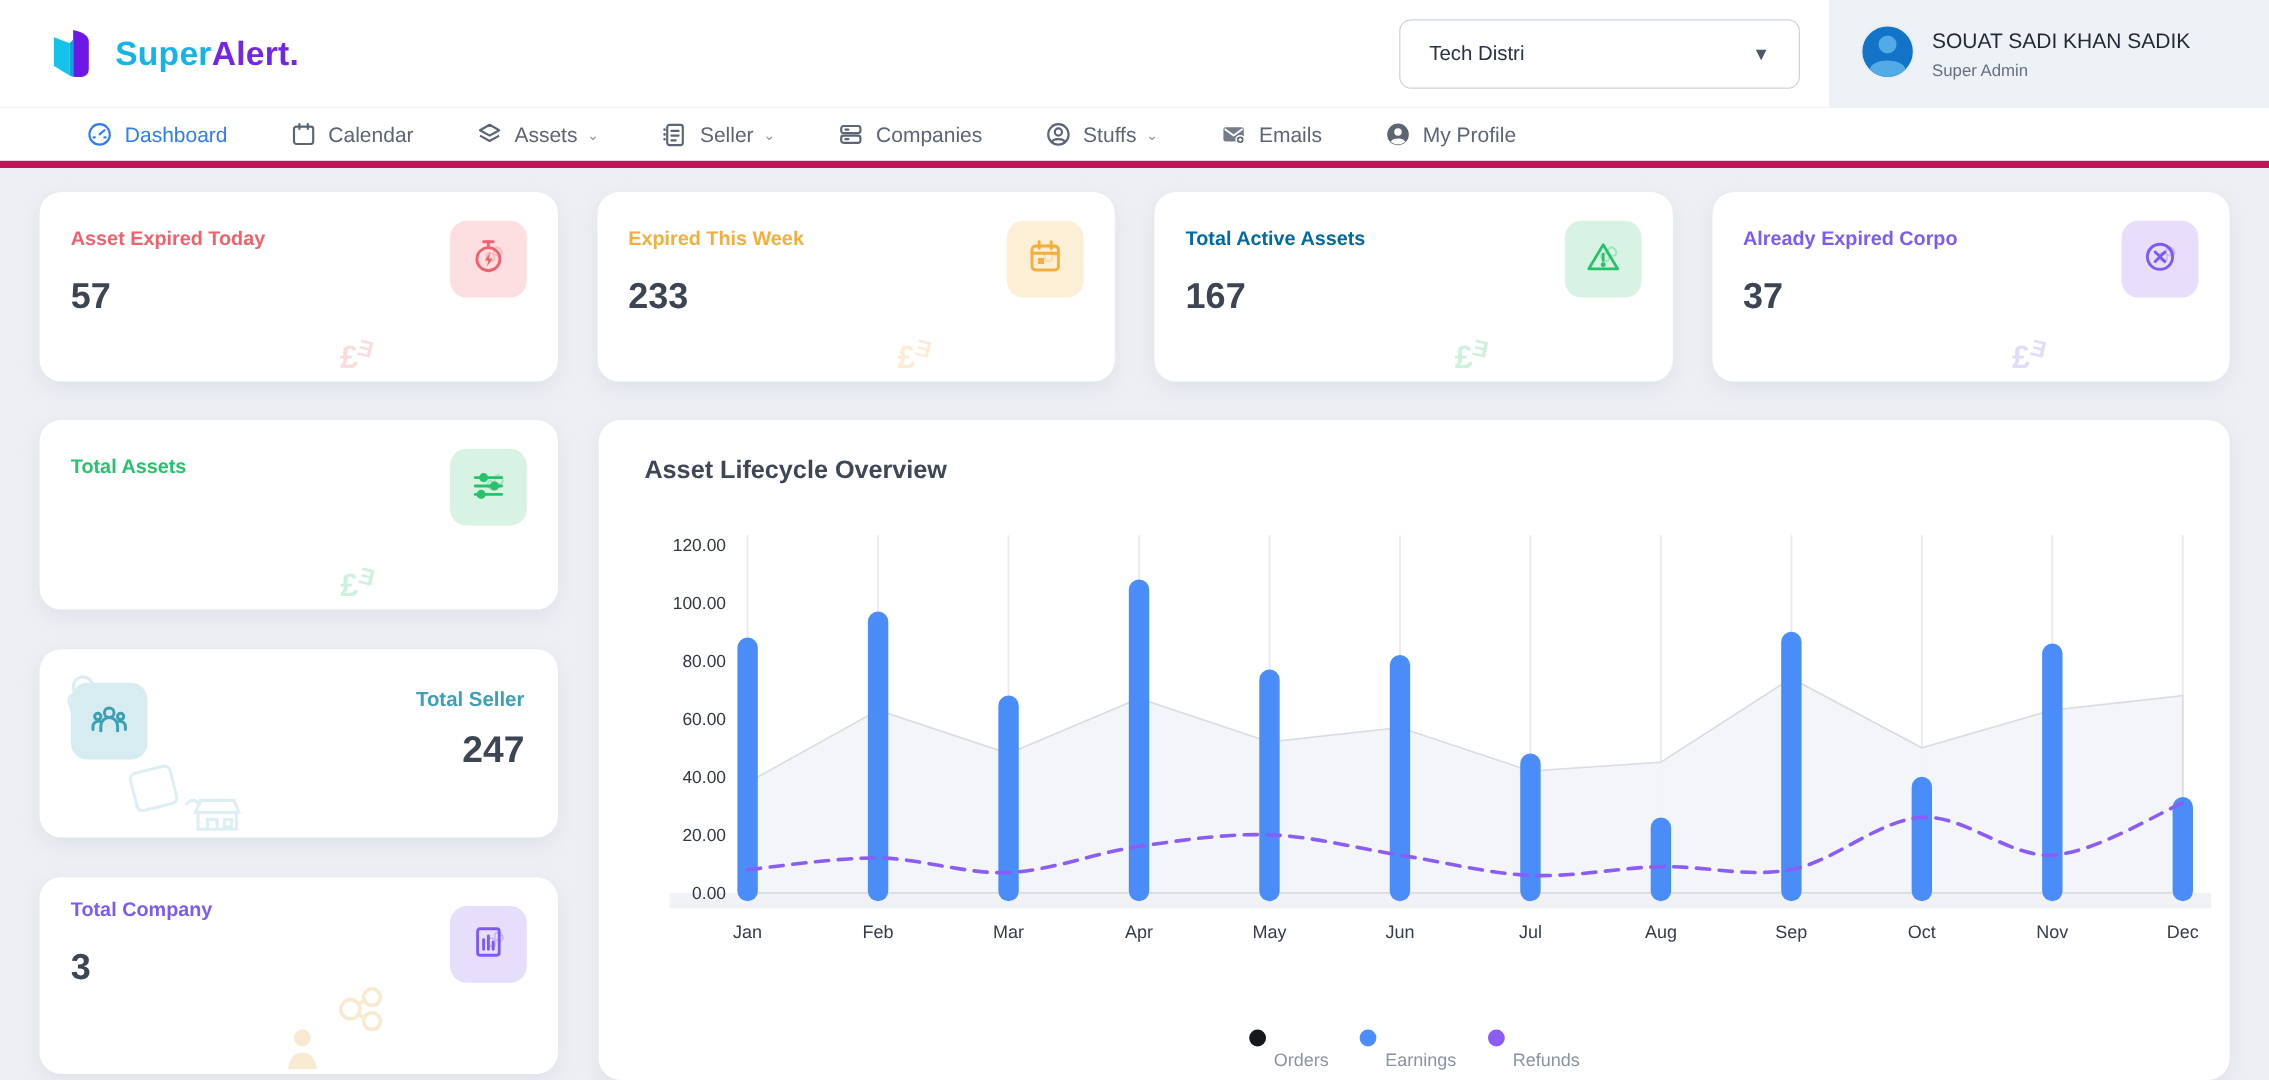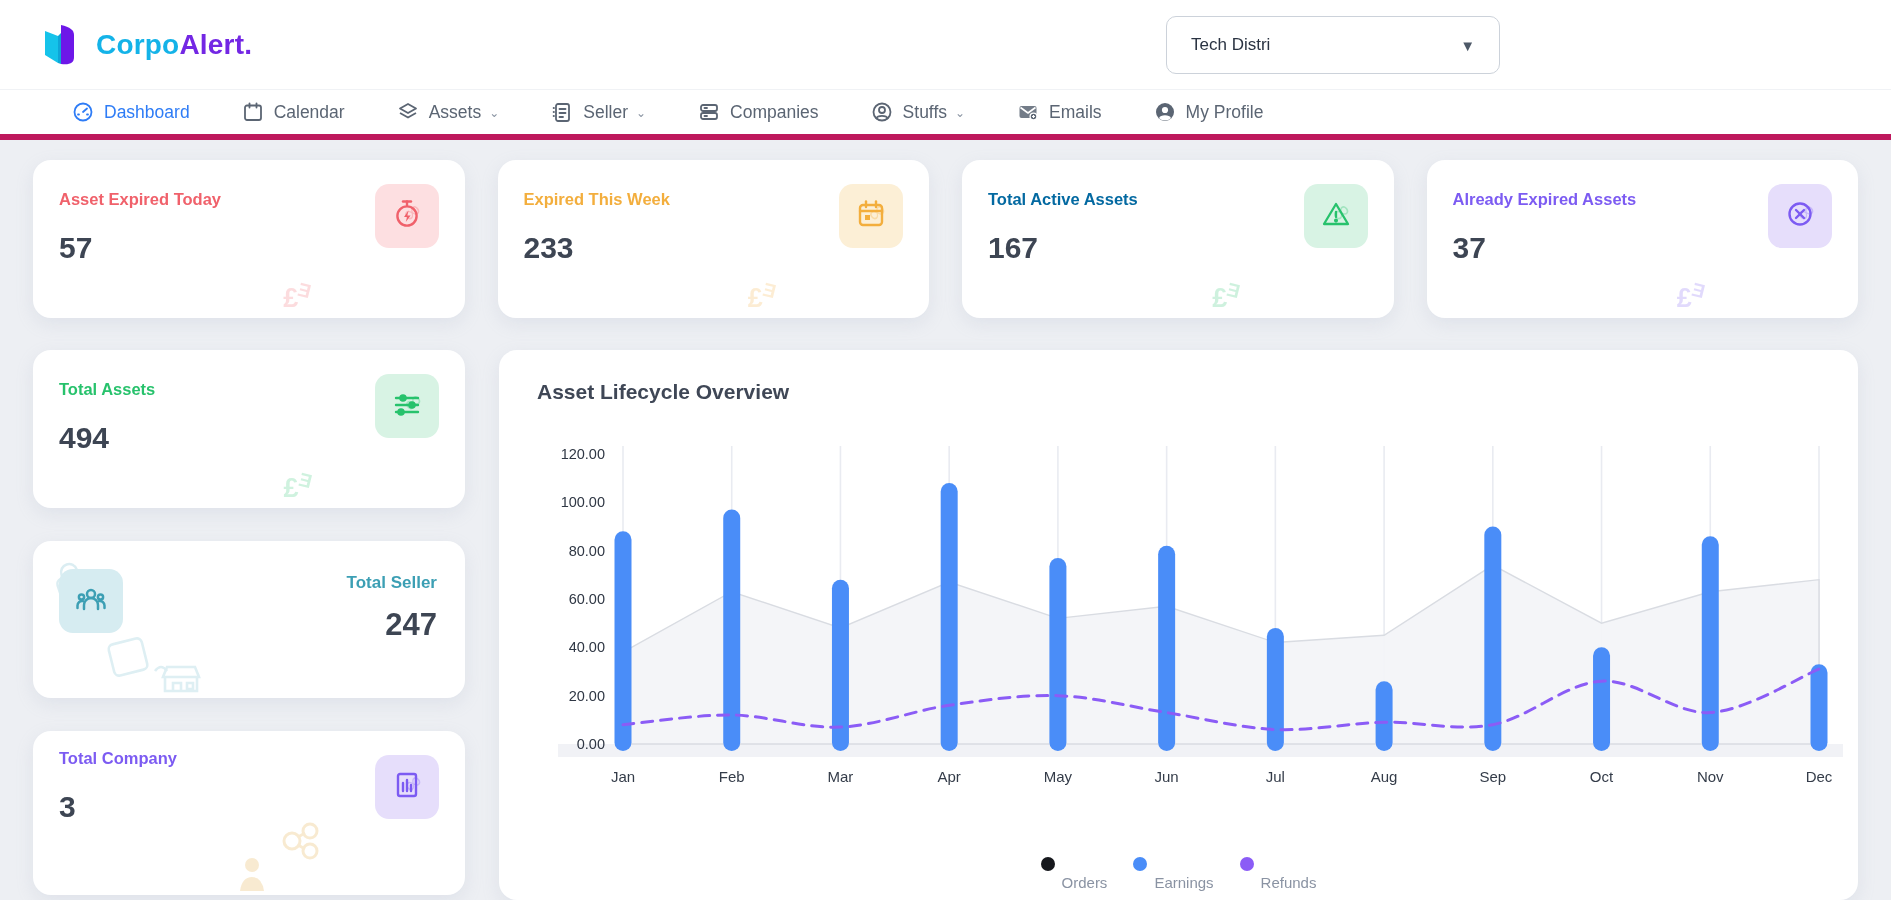--- a/index.html
+++ b/index.html
@@ -68,28 +68,42 @@
 
 <div class="header">
   <div class="brand">
     <span class="brand-mark">
       <svg width="42" height="44" viewBox="0 0 42 44">
         <path d="M3 8 L16 13 L16 40 L3 32 Z" fill="#15c3ea"></path>
         <path d="M19 2 C28 4 32 7 32 12 L32 34 C32 40 28 42 19 41 Z" fill="#6d17e8"></path>
         <path d="M16 13 L19 10 L19 41 L16 40 Z" fill="#0ea5d8"></path>
       </svg>
     </span>
-    <span class="brand-text"><span class="p1">Corpo</span><span class="p2">Alert.</span></span>
+    <span class="brand-text"><span class="p1">Super</span><span class="p2">Alert.</span></span>
   </div>
 
   <div class="company-select">
     <span class="val">Tech Distri</span>
     <span class="tri">▼</span>
   </div>
 
+  <div class="user-panel">
+    <span>
+      <svg width="46" height="46" viewBox="0 0 46 46">
+        <circle cx="23" cy="23" r="22" fill="#1273c8"></circle>
+        <circle cx="23" cy="23" r="22" fill="none" stroke="#e8eef5" stroke-width="2"></circle>
+        <circle cx="23" cy="17" r="7.5" fill="#52aae6"></circle>
+        <path d="M8 38 C10 28 36 28 38 38 A22 22 0 0 1 8 38 Z" fill="#52aae6"></path>
+      </svg>
+    </span>
+    <span>
+      <div class="user-name">SOUAT SADI KHAN SADIK</div>
+      <div class="user-role">Super Admin</div>
+    </span>
+  </div>
 </div>
 
 <div class="nav" id="nav">
     <div class="nav-item active">
       <span>
         <svg width="22" height="22" viewBox="0 0 22 22" stroke="currentColor" fill="none" stroke-width="1.8" stroke-linecap="round">
           <circle cx="11" cy="11" r="8.5"></circle>
           <path d="M11 11 L15 7.5"></path>
           <path d="M6 13.5 h1 M15 13.5 h1"></path>
         </svg>
@@ -223,42 +237,41 @@
             <line x1="16" y1="14" x2="16" y2="19"></line>
               <circle cx="16" cy="22.6" r="0.9" fill="currentColor"></circle>
           </svg>
         </span>
         <span class="chainmark">∞</span>
       </div>
       <div class="pound-wm" style="color: rgb(39, 194, 108);"><span>£</span><sup>Ǝ</sup></div>
     </div>
 
     <div class="card stat-card">
-      <div class="stat-label" style="color: rgb(124, 91, 242);">Already Expired Assets</div>
+      <div class="stat-label" style="color: rgb(124, 91, 242);">Already Expired Corpo</div>
       <div class="stat-value">37</div>
       <div class="icon-box" style="background: rgb(230, 222, 251); color: rgb(124, 91, 242);">
         <span>
           <svg width="32" height="32" viewBox="0 0 32 32" stroke="currentColor" fill="none" stroke-width="2.4" stroke-linecap="round">
             <circle cx="16" cy="16" r="10.5"></circle>
             <line x1="12" y1="12" x2="20" y2="20"></line>
               <line x1="20" y1="12" x2="12" y2="20"></line>
           </svg>
         </span>
         <span class="chainmark">∞</span>
       </div>
       <div class="pound-wm" style="color: rgb(124, 91, 242);"><span>£</span><sup>Ǝ</sup></div>
     </div>
   </div>
 
   <div class="row2">
     <div class="leftcol">
 
       <div class="card stat-card">
         <div class="stat-label" style="color: rgb(39, 194, 108);">Total Assets</div>
-        <div class="stat-value">494</div>
         <div class="icon-box" style="background: rgb(216, 243, 228); color: rgb(39, 194, 108);">
           <span>
             <svg width="32" height="32" viewBox="0 0 32 32" stroke="currentColor" fill="none" stroke-width="2.4" stroke-linecap="round">
               <line x1="5" y1="10" x2="27" y2="10"></line>
                 <circle cx="12" cy="10" r="2.6" fill="currentColor"></circle>
               <line x1="5" y1="17" x2="27" y2="17"></line>
                 <circle cx="21" cy="17" r="2.6" fill="currentColor"></circle>
               <line x1="5" y1="24" x2="27" y2="24"></line>
                 <circle cx="10" cy="24" r="2.6" fill="currentColor"></circle>
             </svg>

